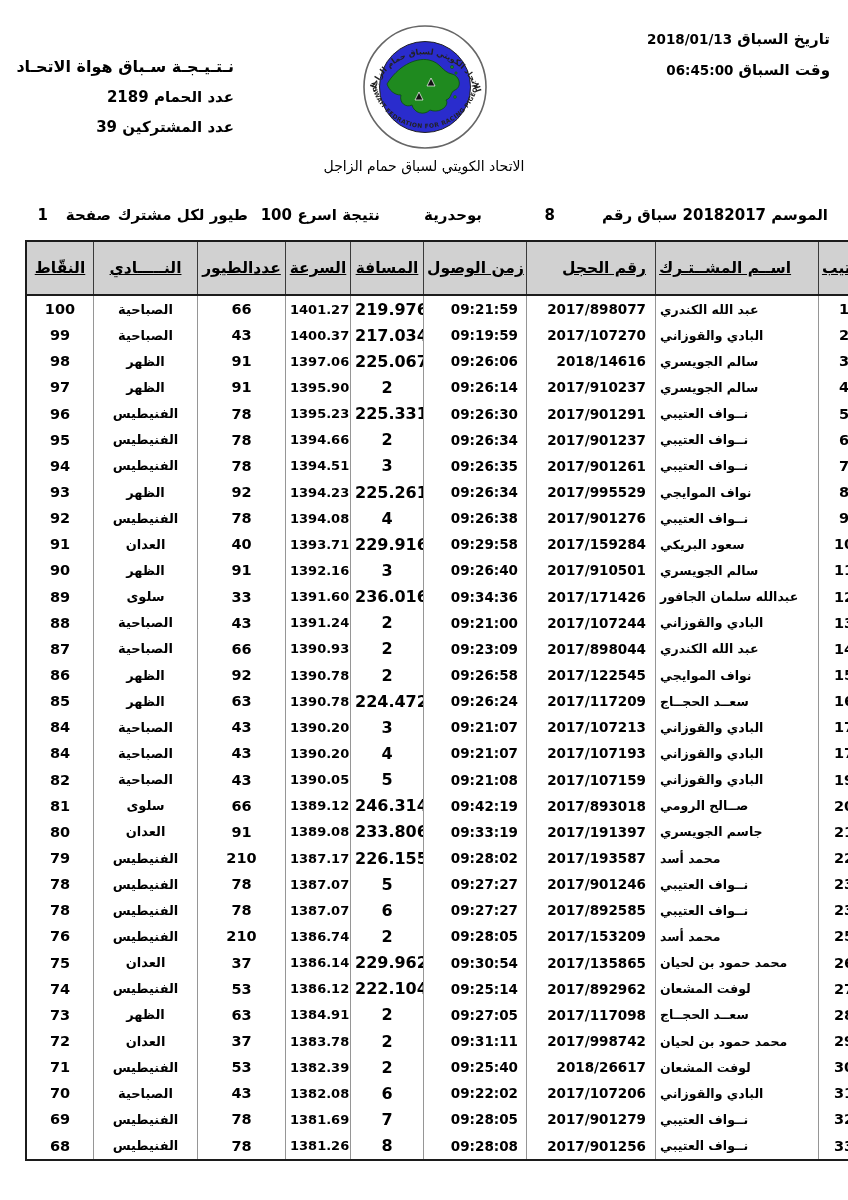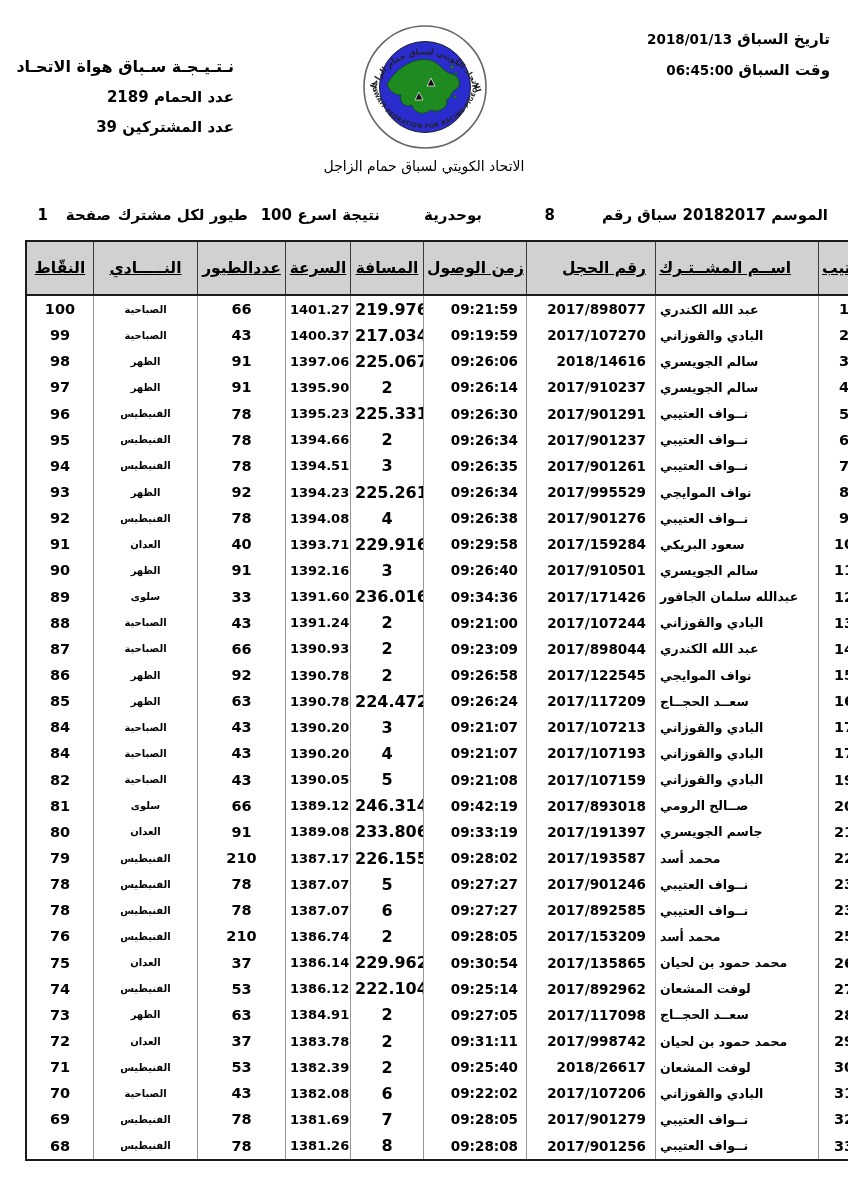--- a/index.html
+++ b/index.html
@@ -39,21 +39,21 @@
            vertical-align:middle;}
   #results tbody tr td{border-top:none;border-bottom:none;}
   
   .c0{width:44px;text-align:center;font-size:14.5px;}
   .c1{width:151px;text-align:left;font-size:12.5px;padding-right:8px !important;}
   .c2{width:116px;text-align:right;font-size:13.5px;direction:ltr;padding-right:9px !important;}
   .c3{width:91px;text-align:right;font-size:13.5px;direction:ltr;padding-right:8px !important;}
   .c4{width:66px;text-align:center;font-size:16px;direction:ltr;}
   .c5{width:58px;text-align:center;font-size:13px;direction:ltr;}
   .c6{width:81px;text-align:center;font-size:14.5px;}
-  .c7{width:97px;text-align:center;font-size:10px;}
+  .c7{width:97px;text-align:center;font-size:13px;}
   .c8{width:60px;text-align:center;font-size:14.5px;}
 </style>
 </head>
 <body>
 
 <div id="page">
 
   <div id="hdr-right">
     <div class="line">
       <span class="lbl">تاريخ السباق</span>

